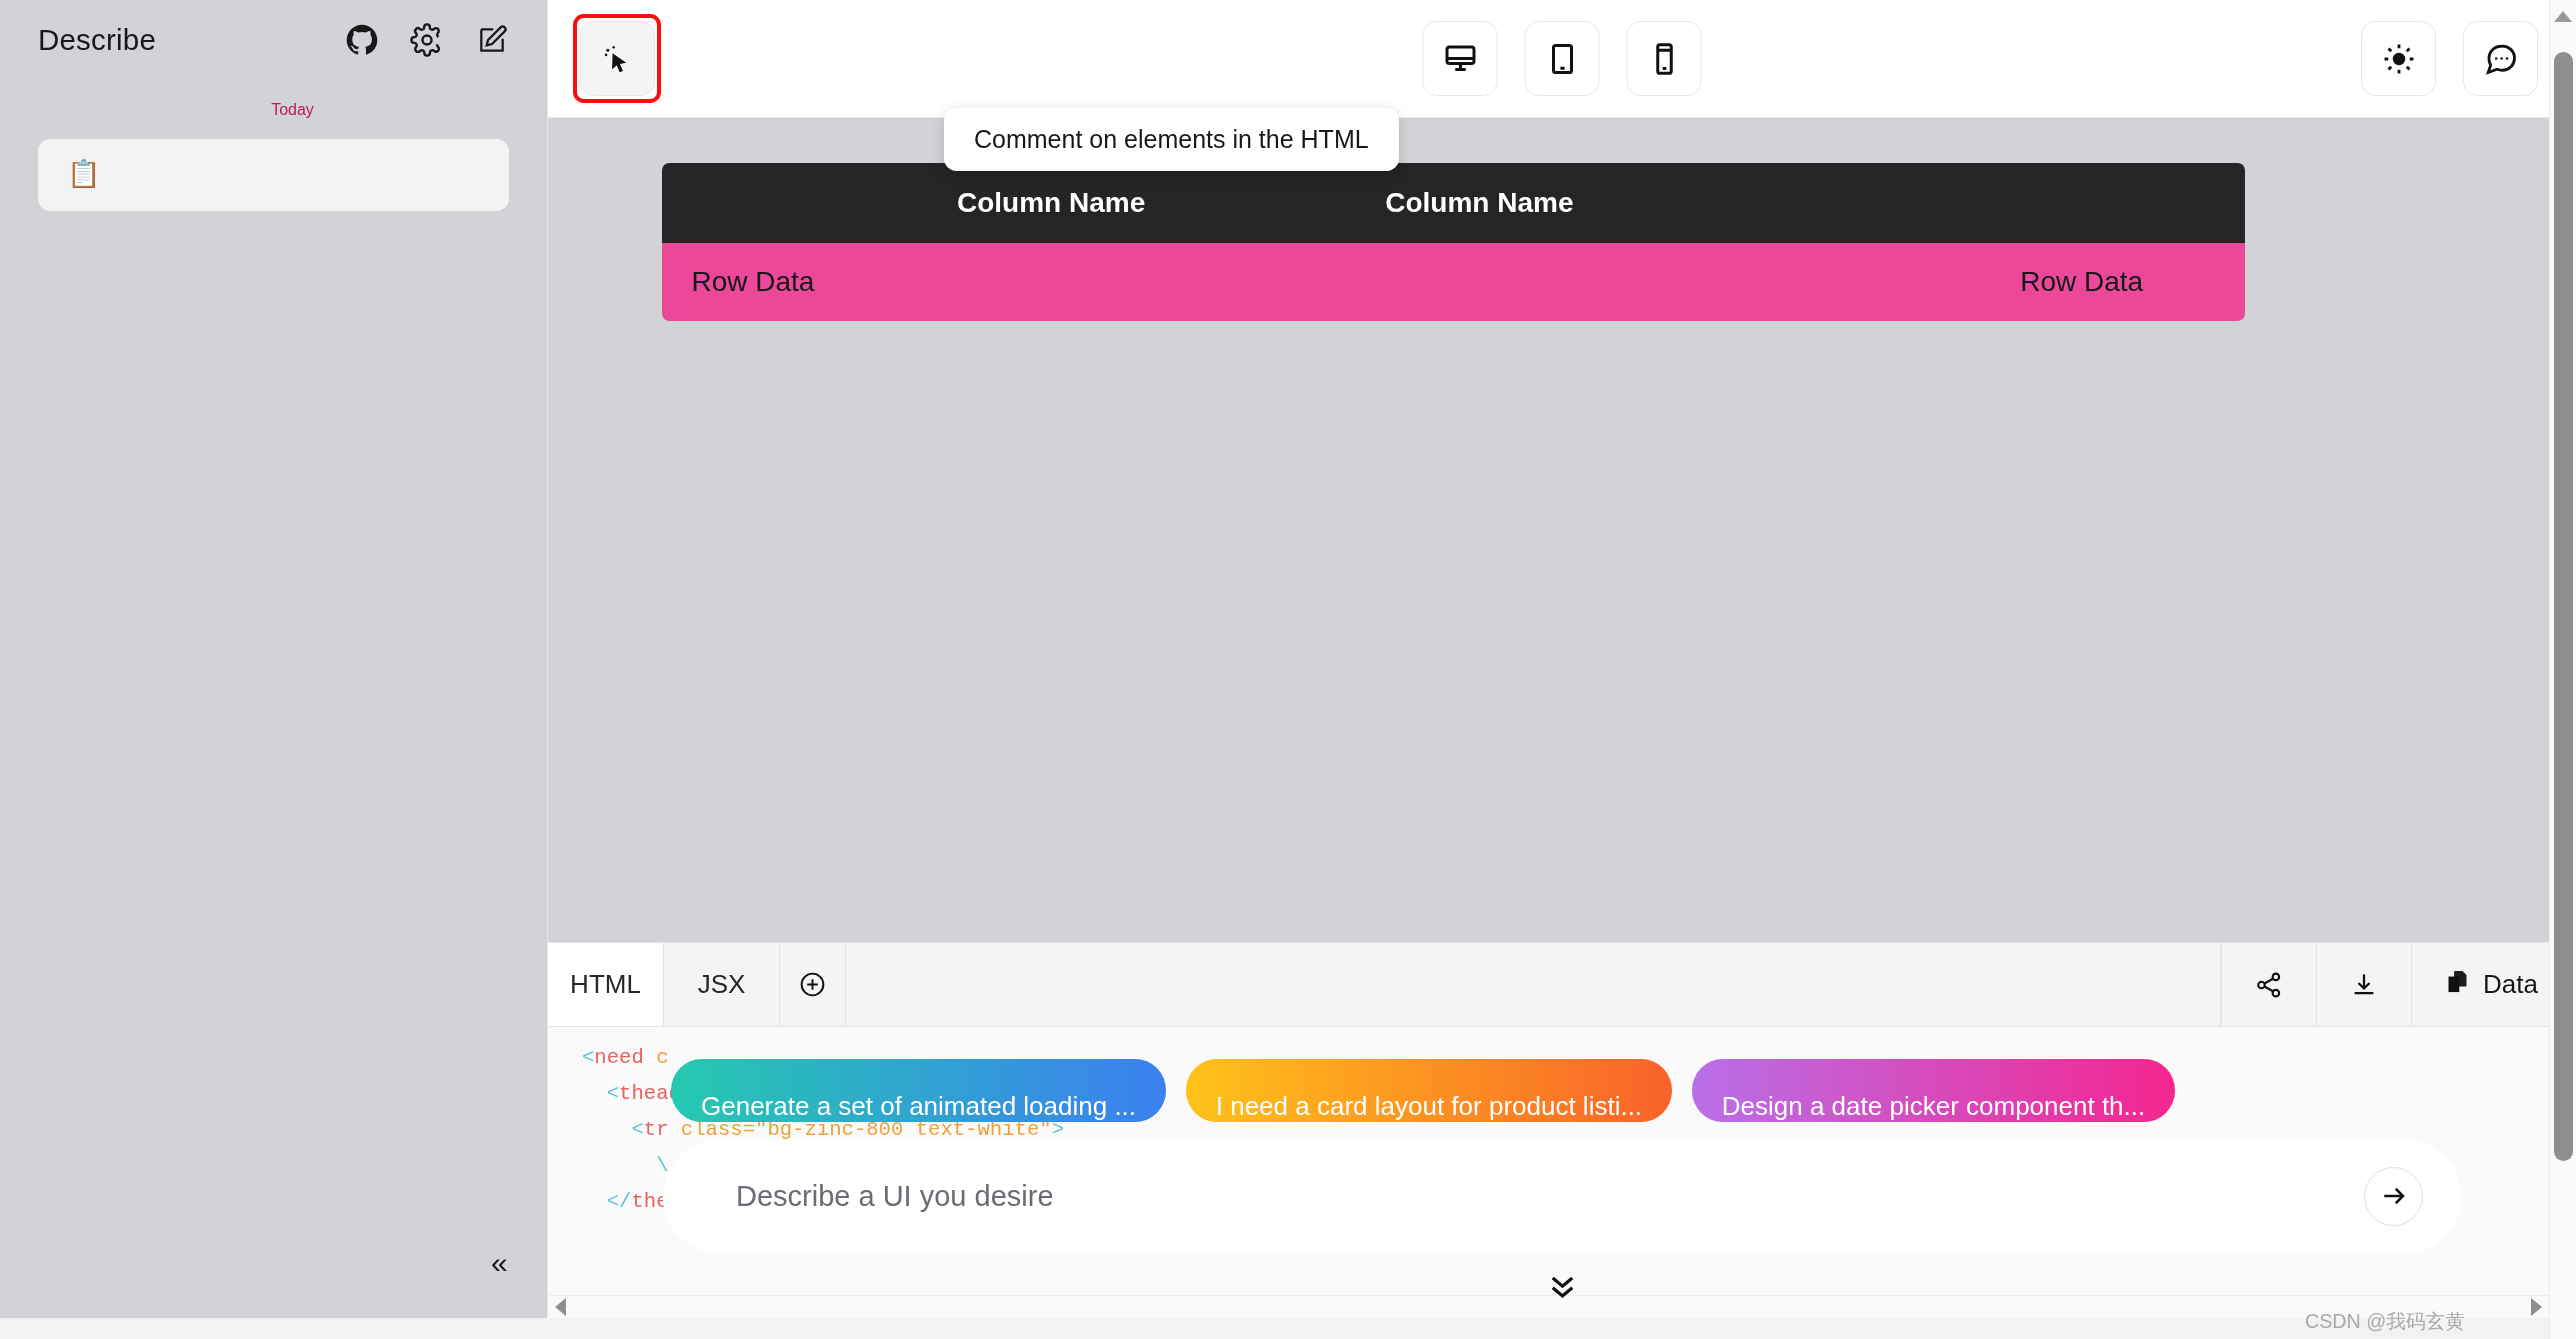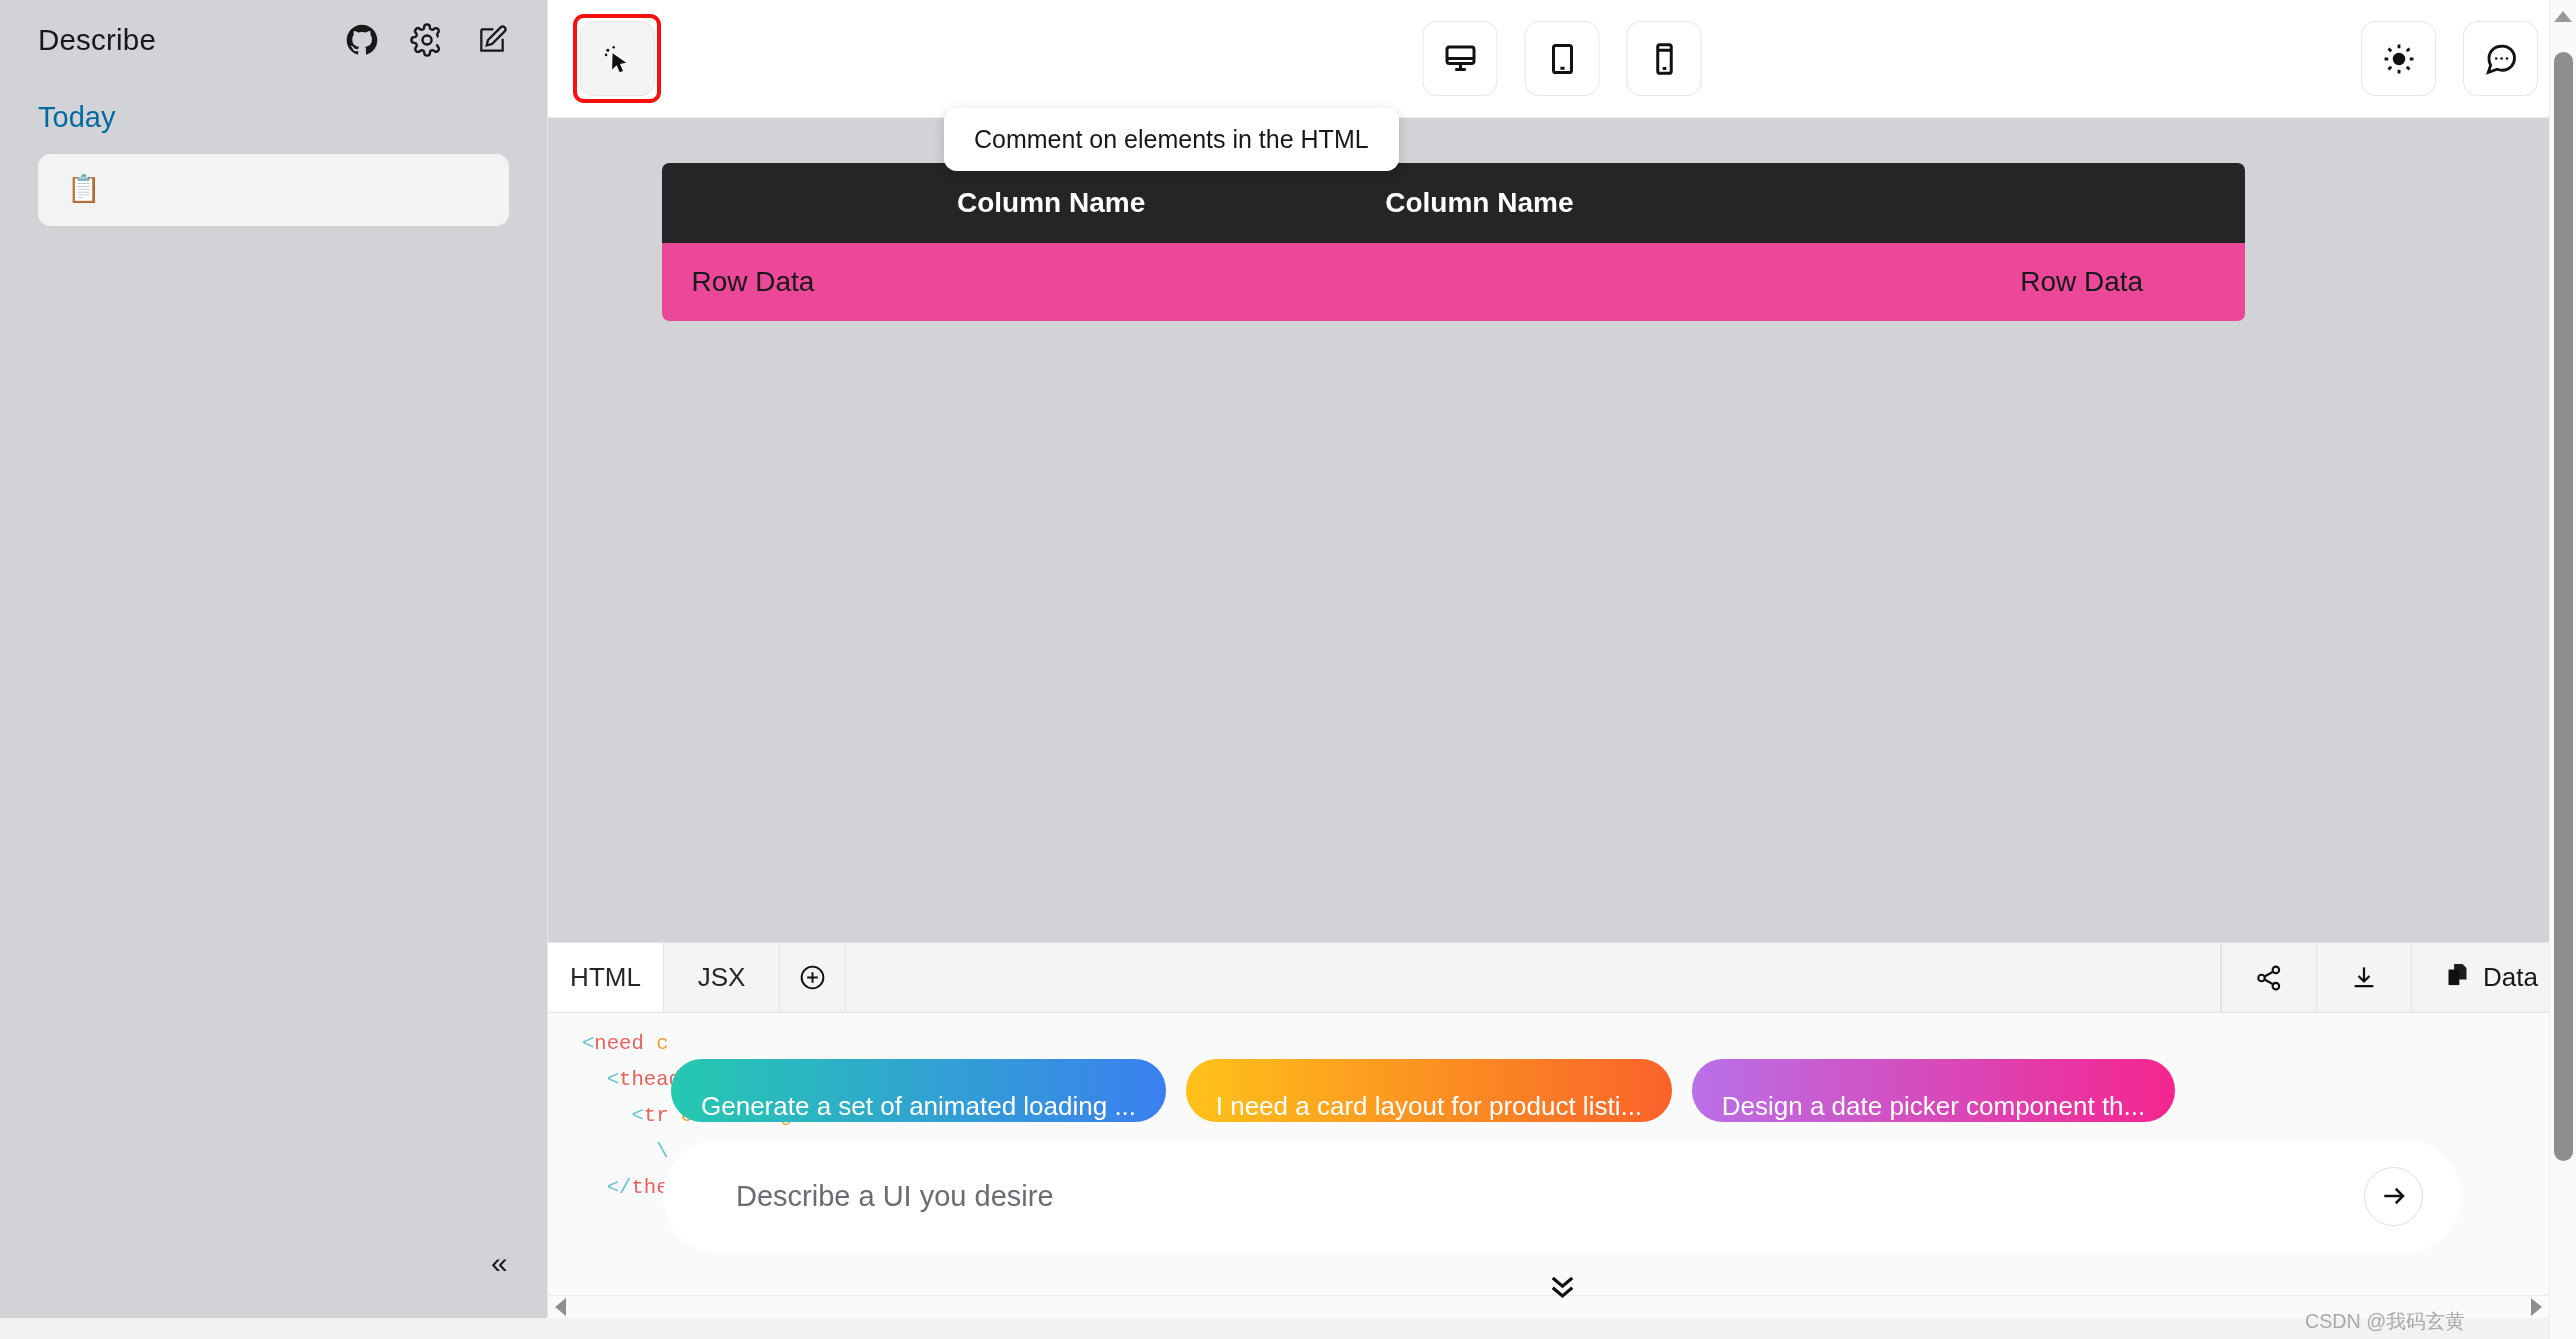--- a/index.html
+++ b/index.html
@@ -36,22 +36,23 @@
     font-size: 29.5px;
     color: #18181b;
     letter-spacing: 0.2px;
   }
   .sidebar-icons { display: flex; align-items: center; gap: 27px; }
   .sb-icon { width: 38px; height: 38px; display: flex; align-items: center; justify-content: center; cursor: pointer; }
   .sb-icon svg { display: block; }
 
   .today-label {
     padding: 38px 0 0 38px;
-    font-size: 29px;
-    color: #0369a1;
+    font-size: 16px;
+    color: #be185d;
+    text-align: center;
   }
   .history-list { padding: 19.7px 38px 0 38px; }
   .history-item {
     height: 72px;
     background: #f3f3f4;
     border-radius: 12.5px;
     display: flex;
     align-items: center;
     padding-left: 29px;
     cursor: pointer;
@@ -174,21 +175,21 @@
   .code-panel {
     flex: none;
     height: 376px;
     background: #fafafa;
     border-top: 0.9px solid #e2e2e4;
     position: relative;
     display: flex;
     flex-direction: column;
   }
   .code-tabs {
-    height: 70px;
+    height: 84px;
     flex: none;
     display: flex;
     align-items: stretch;
     background: #f4f4f5;
     border-bottom: 0.9px solid #e4e4e6;
   }
   .code-tab {
     min-width: 116px;
     display: flex; align-items: center; justify-content: center;
     font-size: 26px;

